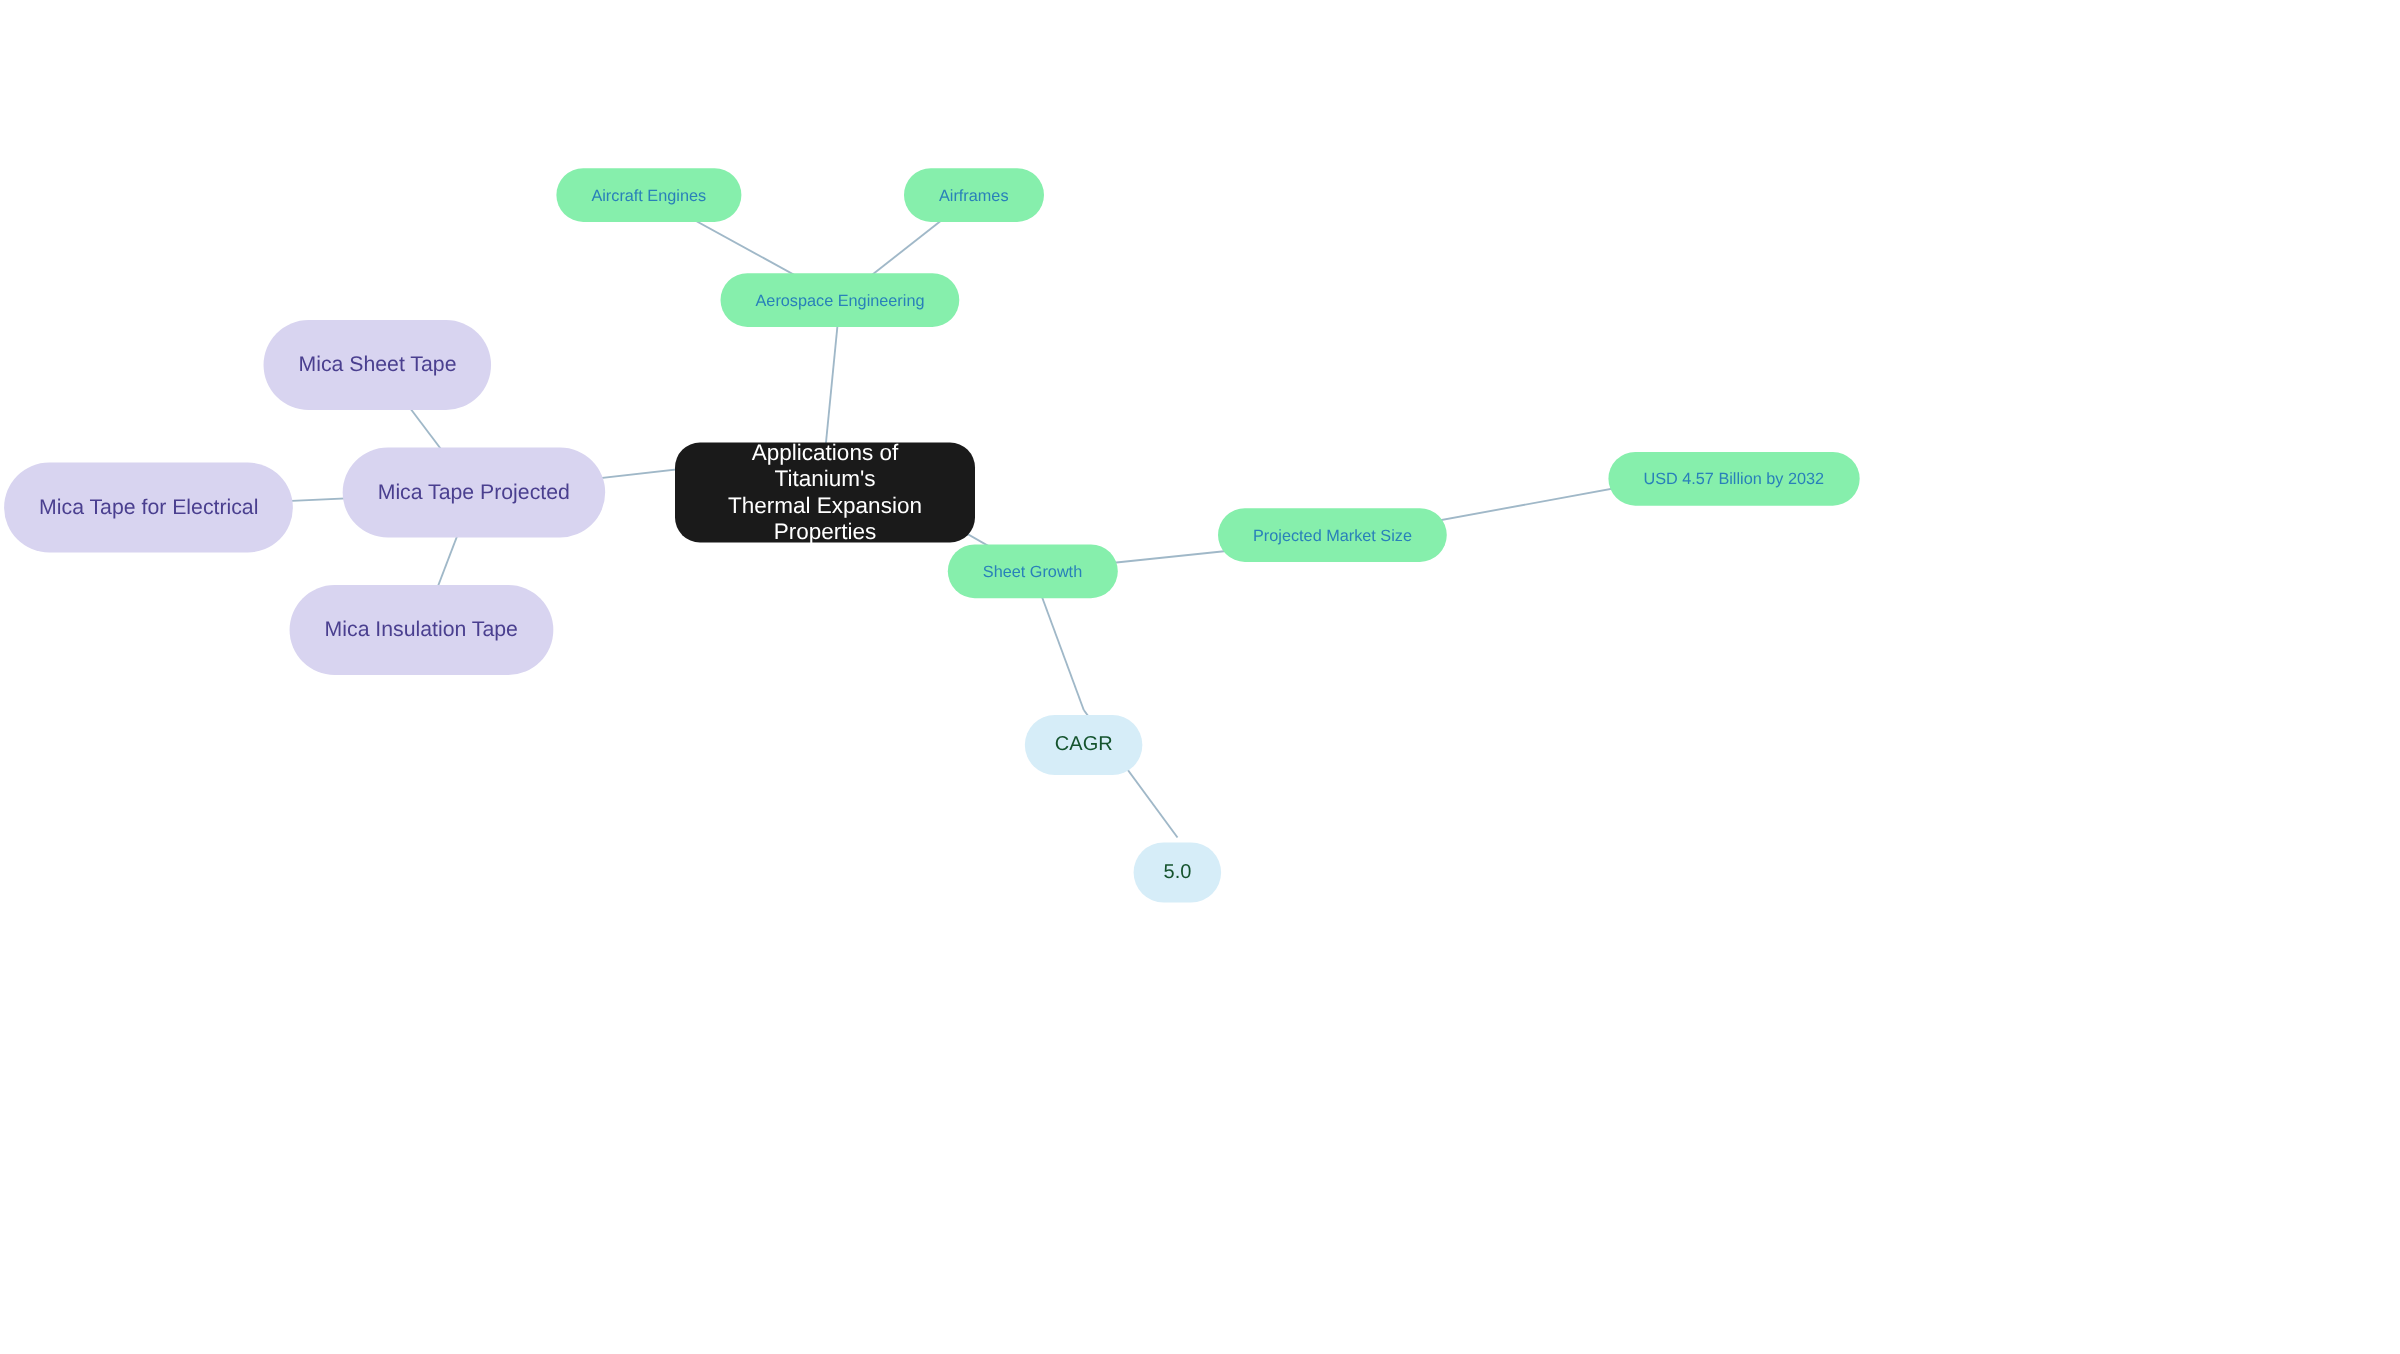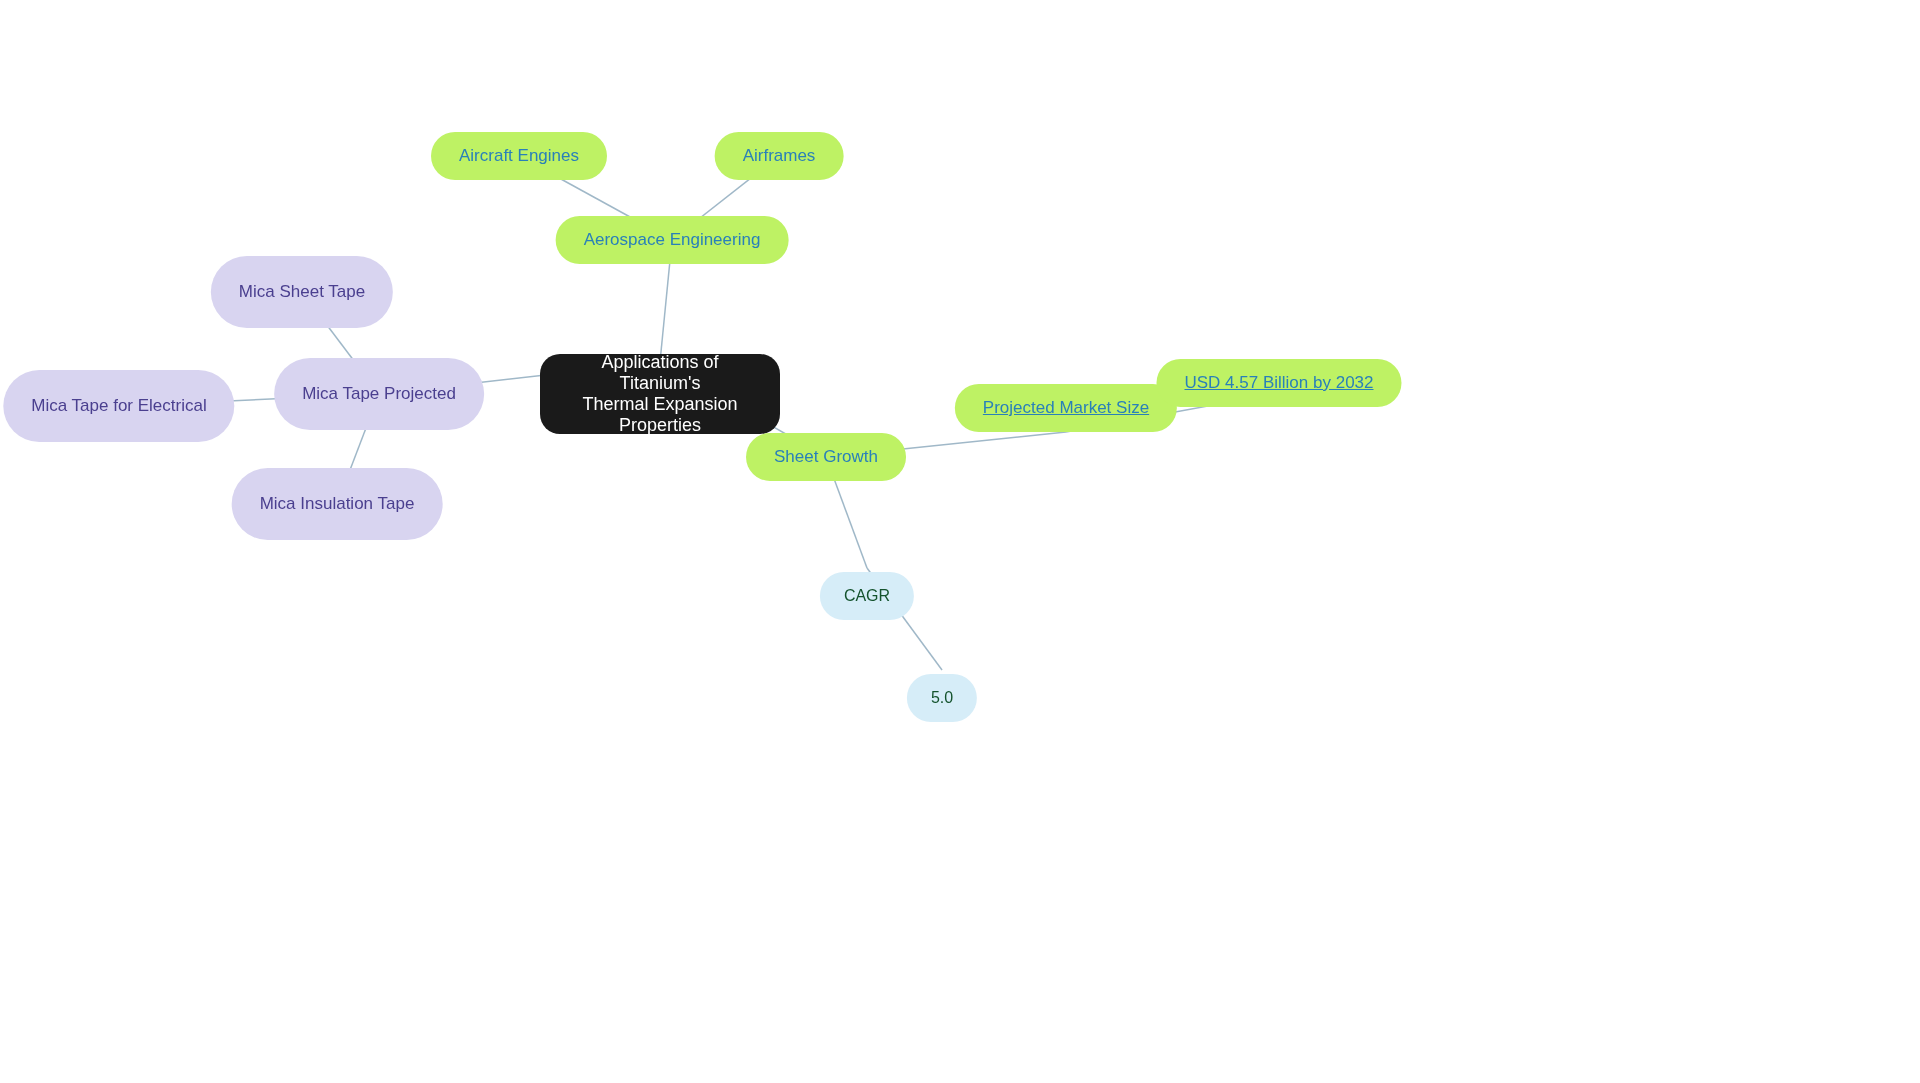--- a/index.html
+++ b/index.html
@@ -32,24 +32,24 @@
       background: #1a1a1a;
       color: #ffffff;
       font-size: 18px;
       font-weight: 500;
       width: 240px;
       height: 80px;
       border-radius: 20px;
       padding: 10px 20px;
     }
     .node-blue {
-      background: #bef264;
+      background: #86efac;
       color: #2980b9;
       border: none;
-      font-size: 17px;
+      font-size: 13px;
       font-weight: 400;
       padding: 14px 28px;
       white-space: nowrap;
     }
     .node-purple {
       background: #d8d4f0;
       color: #4a3f8f;
       border: none;
       font-size: 17px;
       font-weight: 400;
@@ -113,25 +113,25 @@
 </div>
 
 <div class="node node-purple" style="left: 337px; top: 504px;">
   <span>Mica Insulation Tape</span>
 </div>
 
 <div class="node node-blue" style="left: 826px; top: 457px;">
   <span>Sheet Growth</span>
 </div>
 
-<div class="node node-blue" style="left: 1066px; top: 408px; text-decoration: underline;">
+<div class="node node-blue" style="left: 1066px; top: 428px;">
   <span>Projected Market Size</span>
 </div>
 
-<div class="node node-blue" style="left: 1279px; top: 383px; text-decoration: underline;">
+<div class="node node-blue" style="left: 1387px; top: 383px;">
   <span>USD 4.57 Billion by 2032</span>
 </div>
 
 <div class="node node-blue-sm" style="left: 867px; top: 568px;">
   <span>CAGR</span>
 </div>
 
 <div class="node node-blue-sm" style="left: 942px; top: 670px;">
   <span>5.0</span>
 </div>

